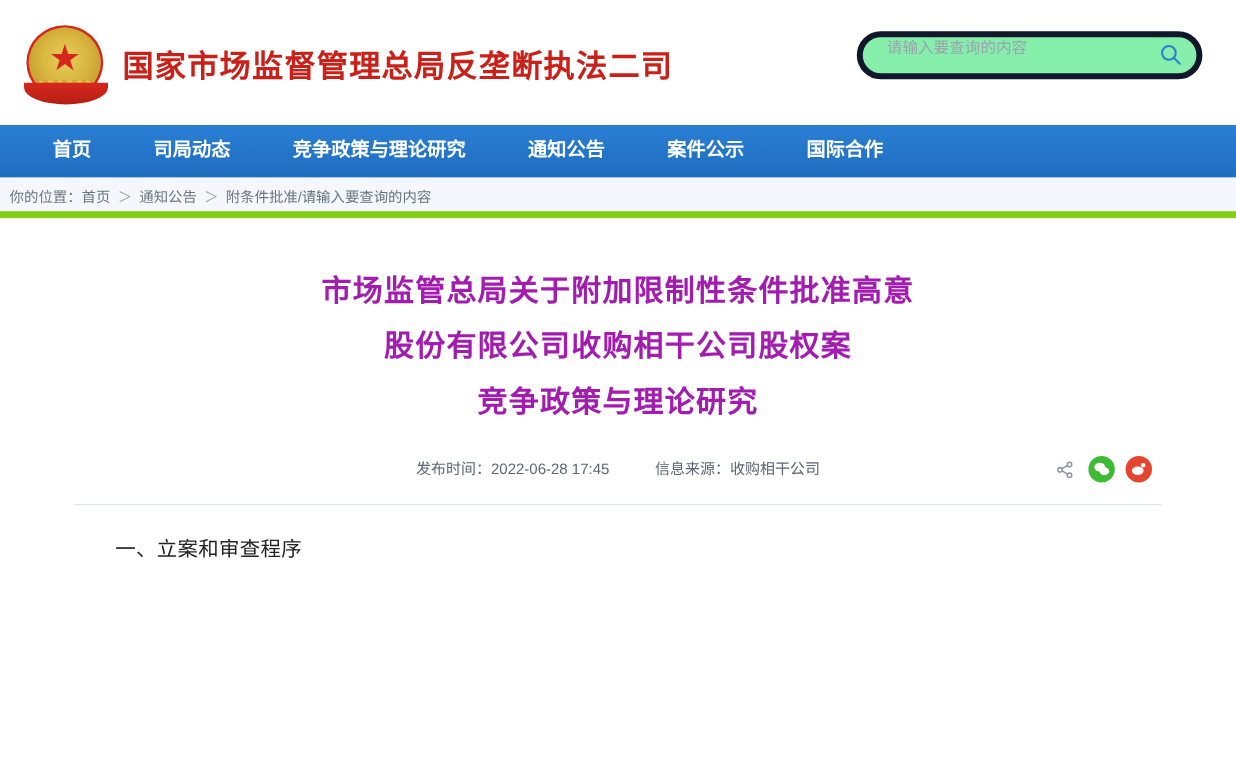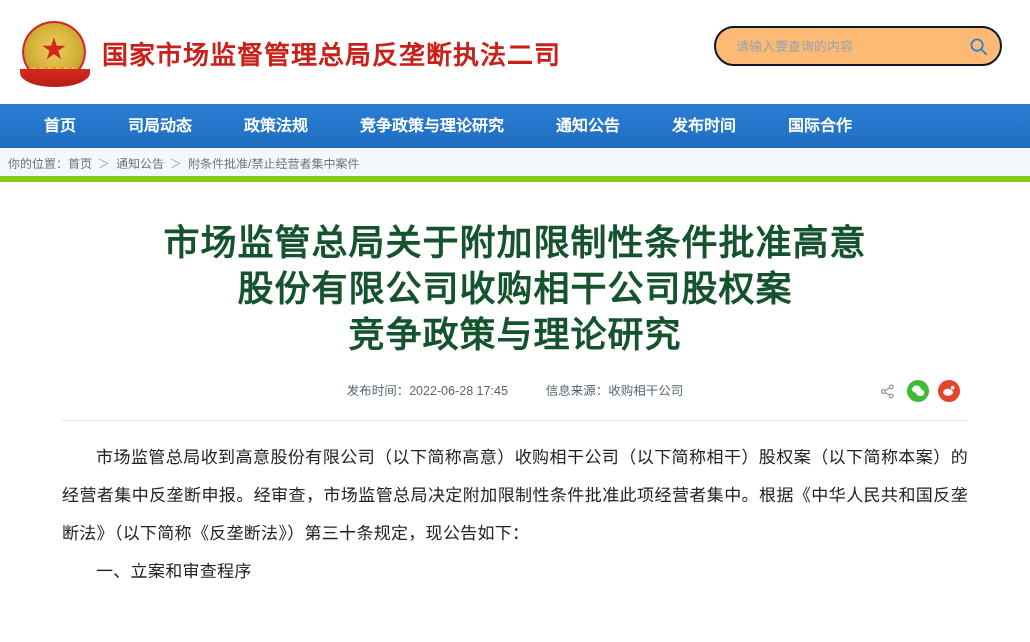--- a/index.html
+++ b/index.html
@@ -60,25 +60,25 @@
     font-weight: bold;
     color: #c9211a;
     letter-spacing: 1px;
     white-space: nowrap;
     font-family: "Liberation Sans", "DejaVu Sans", sans-serif;
   }
   .search-wrap {
     position: absolute;
     right: 28px; top: 26px;
     width: 288px; height: 40px;
-    border: 2px solid #0f172a;
+    border: 5px solid #0f172a;
     border-radius: 20px;
-    background: #fdba74;
-    display: flex;
-    align-items: center;
+    background: #86efac;
+    display: flex;
+    align-items: flex-start;
     padding: 0 8px 0 18px;
   }
   .search-input {
     border: none; outline: none;
     flex: 1 1 auto;
     font-size: 13px;
     color: #333;
     background: transparent;
     font-family: "Liberation Sans", "DejaVu Sans", sans-serif;
   }
@@ -124,23 +124,23 @@
   .breadcrumb .crumb { color: #6b7684; cursor: pointer; }
   .breadcrumb .crumb.plain { cursor: default; }
 
   
   .content {
     padding: 0 62px;
     background: #fff;
   }
   .article-title {
     text-align: center;
-    font-size: 36px;
+    font-size: 25px;
     font-weight: bold;
-    color: #14532d;
+    color: #a21caf;
     line-height: 46px;
     padding-top: 38px;
     letter-spacing: 1px;
   }
   .meta {
     margin-top: 22px;
     display: flex;
     align-items: flex-start;
     justify-content: center;
     position: relative;
@@ -200,34 +200,33 @@
           <circle cx="8.5" cy="8.5" r="6"></circle>
           <line x1="13" y1="13" x2="18" y2="18" stroke-linecap="round"></line>
         </svg>
       </button>
     </div>
   </div>
 
   <div class="nav">
     <div class="nav-item">首页</div>
     <div class="nav-item">司局动态</div>
-    <div class="nav-item">政策法规</div>
     <div class="nav-item">竞争政策与理论研究</div>
     <div class="nav-item">通知公告</div>
-    <div class="nav-item">发布时间</div>
+    <div class="nav-item">案件公示</div>
     <div class="nav-item">国际合作</div>
   </div>
 
   <div class="breadcrumb">
     <span class="crumb plain">你的位置：</span>
     <span class="crumb">首页</span>
     <span class="sep">＞</span>
     <span class="crumb">通知公告</span>
     <span class="sep">＞</span>
-    <span class="crumb">附条件批准/禁止经营者集中案件</span>
+    <span class="crumb">附条件批准/请输入要查询的内容</span>
   </div>
 
   <div class="content">
     <div class="article-title">
       <div>市场监管总局关于附加限制性条件批准高意</div>
       <div>股份有限公司收购相干公司股权案</div>
       <div>竞争政策与理论研究</div>
     </div>
 
     <div class="meta">
@@ -254,18 +253,17 @@
             <ellipse cx="7" cy="9.5" rx="5.6" ry="4"></ellipse>
             <circle cx="12.2" cy="4.2" r="2.1"></circle>
           </svg>
         </span>
       </span>
     </div>
 
     <div class="divider"></div>
 
     <div class="body-text">
-      <p>市场监管总局收到高意股份有限公司（以下简称高意）收购相干公司（以下简称相干）股权案（以下简称本案）的经营者集中反垄断申报。经审查，市场监管总局决定附加限制性条件批准此项经营者集中。根据《中华人民共和国反垄断法》（以下简称《反垄断法》）第三十条规定，现公告如下：</p>
       <p class="section">一、立案和审查程序</p>
     </div>
   </div>
 
 </div>
 
 </body></html>

